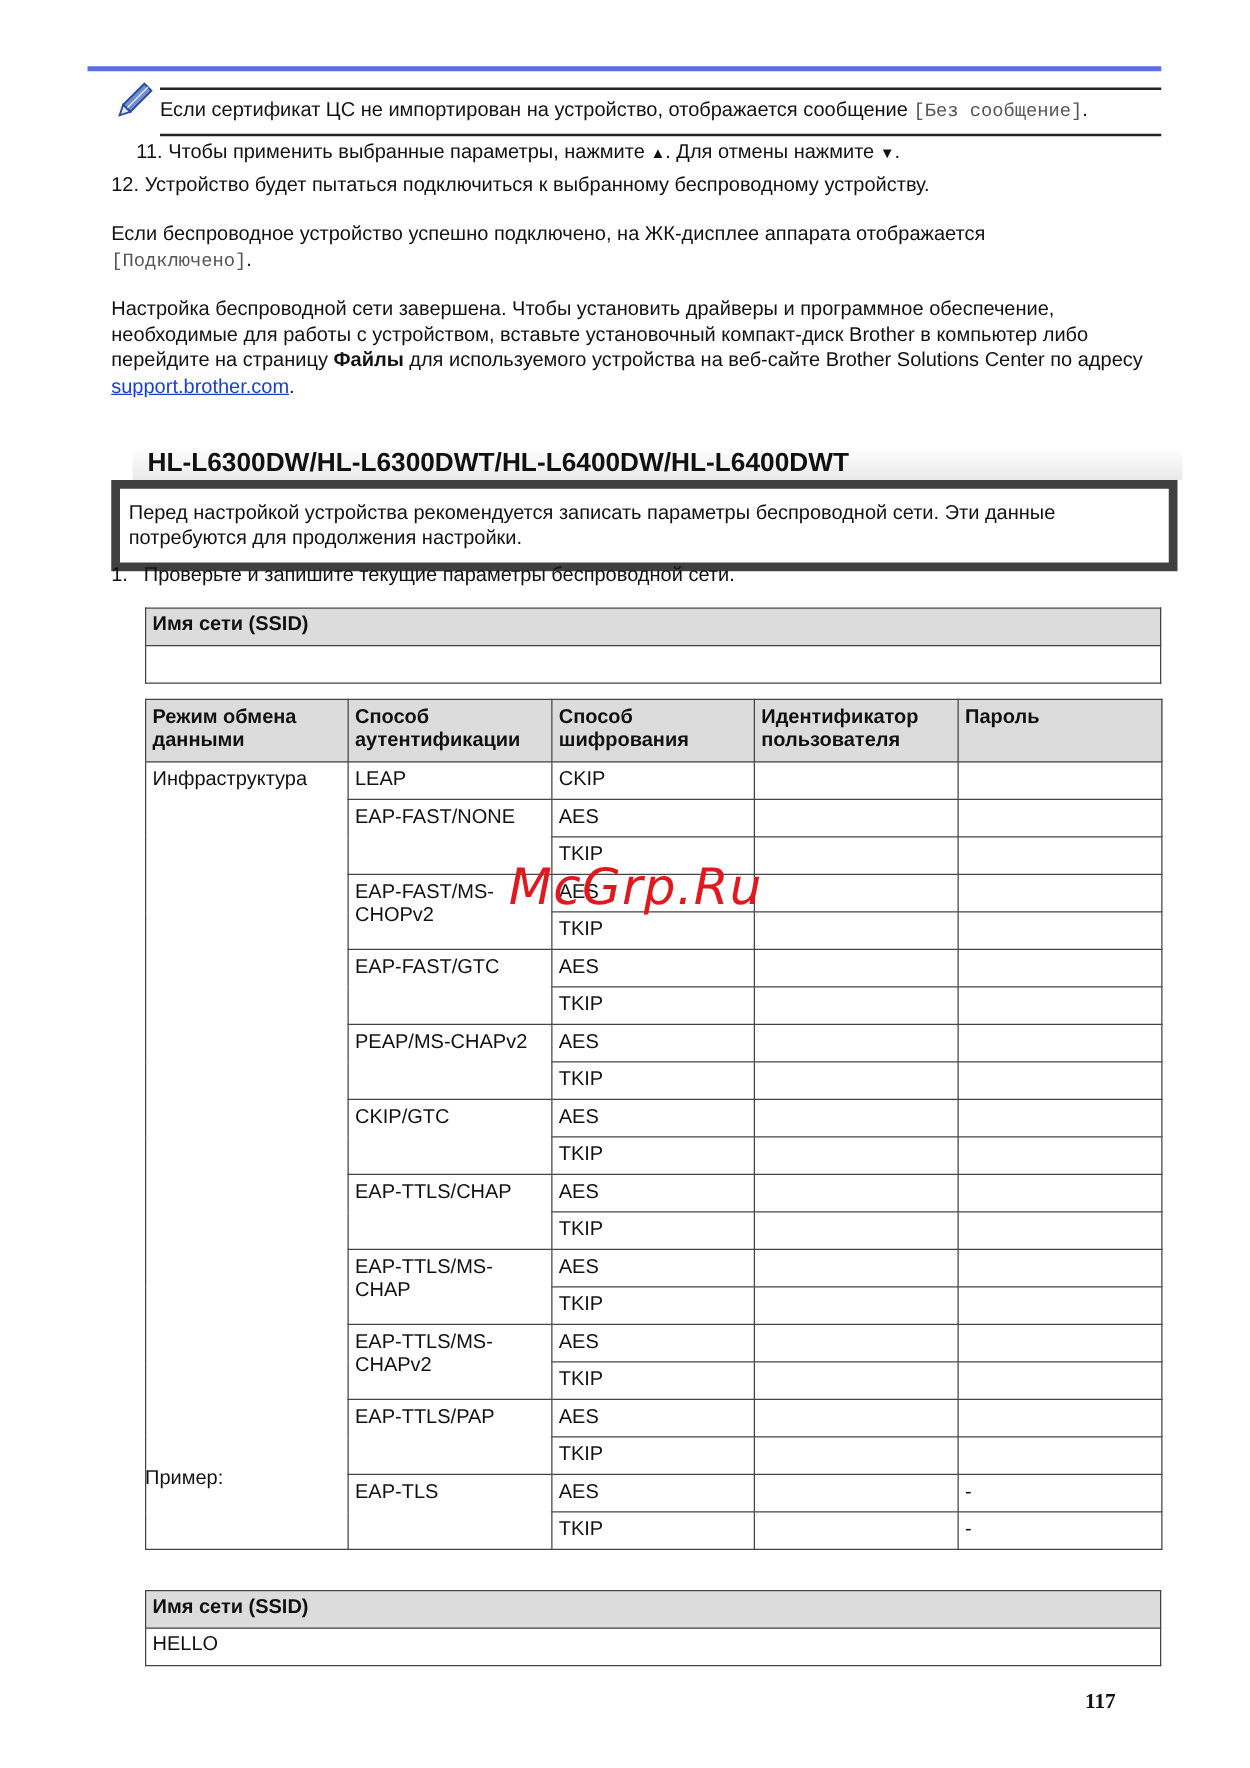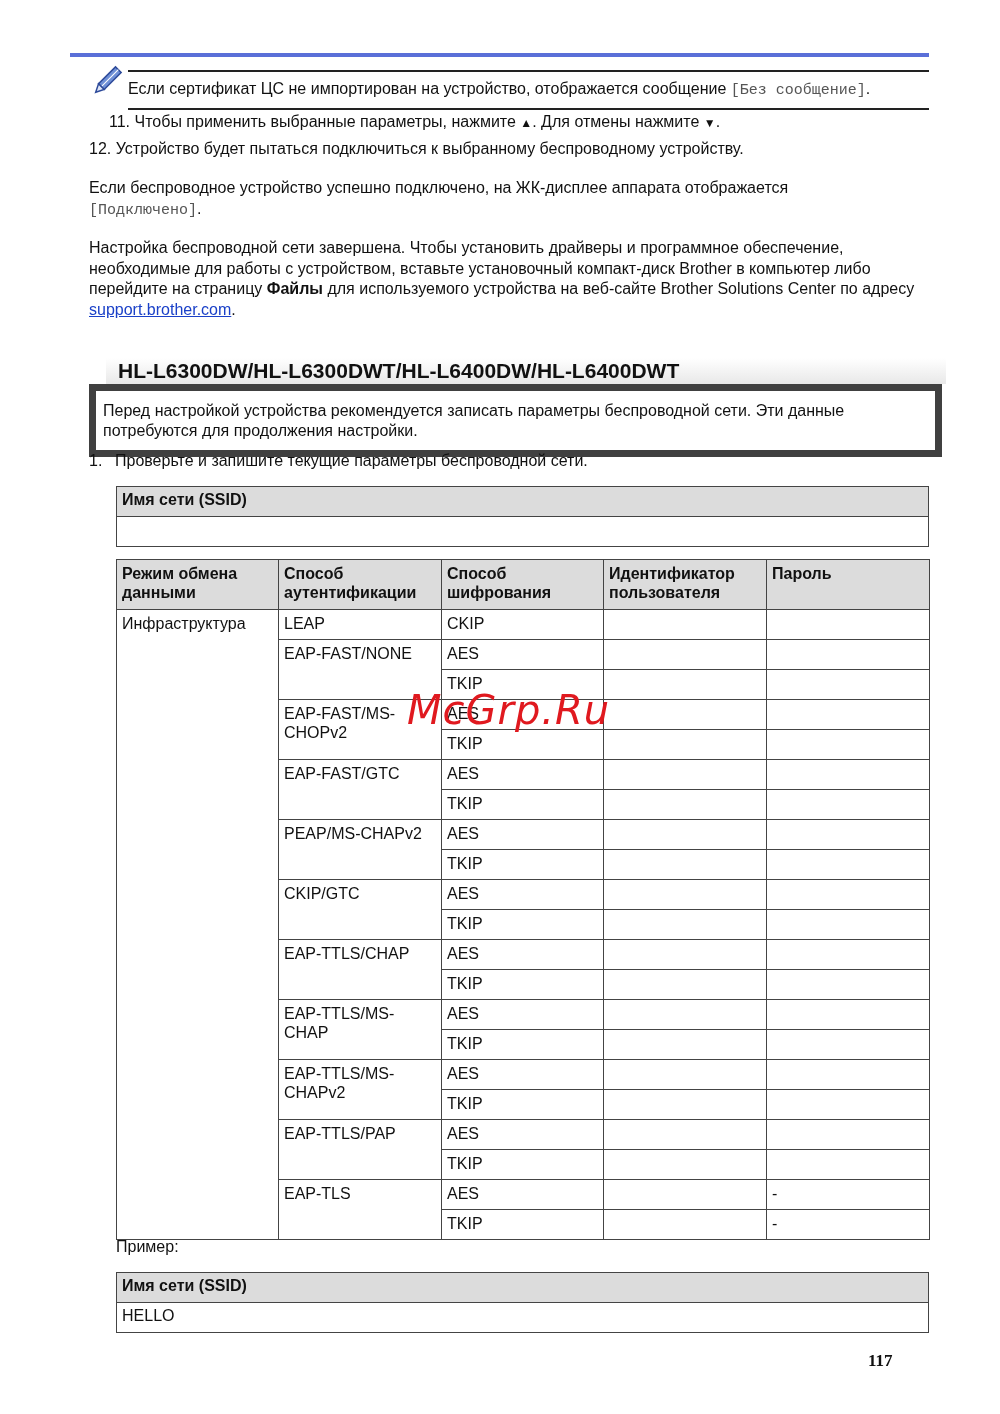--- a/index.html
+++ b/index.html
@@ -23,21 +23,21 @@
     .step1 .num { display: inline-block; width: 26px; }
     table { border-collapse: collapse; position: absolute; font-size: 16px; }
     td, th { border: 1px solid #444; text-align: left; vertical-align: top; padding: 4px 5px; font-weight: normal; }
     th { background: #dcdcdc; font-weight: bold; }
     .ssid { left: 116px; width: 813px; }
     .ssid th { height: 21px; }
     .ssid td { height: 21px; }
     .main { left: 116px; top: 559px; width: 813px; table-layout: fixed; }
     .main th { height: 41px; line-height: 19px; }
     .main td { height: 21px; line-height: 19px; }
-    .example-label { position: absolute; left: 116px; top: 1238px; font-size: 16px; }
+    .example-label { position: absolute; left: 116px; top: 1174px; font-size: 16px; }
     .page-num { position: absolute; left: 868px; top: 1351px; font-family: "Liberation Serif", serif; font-weight: bold; font-size: 17px; }
     .watermark { position: absolute; left: 407px; top: 687px; font-family: "DejaVu Sans", sans-serif; font-style: italic; font-size: 40px; color: #e0191f; letter-spacing: 1px; }
   </style>
 </head>
 <body>
 
 <div class="topbar"></div>
 
 <div class="note">
   <svg class="note-icon" viewBox="0 0 34 34">

